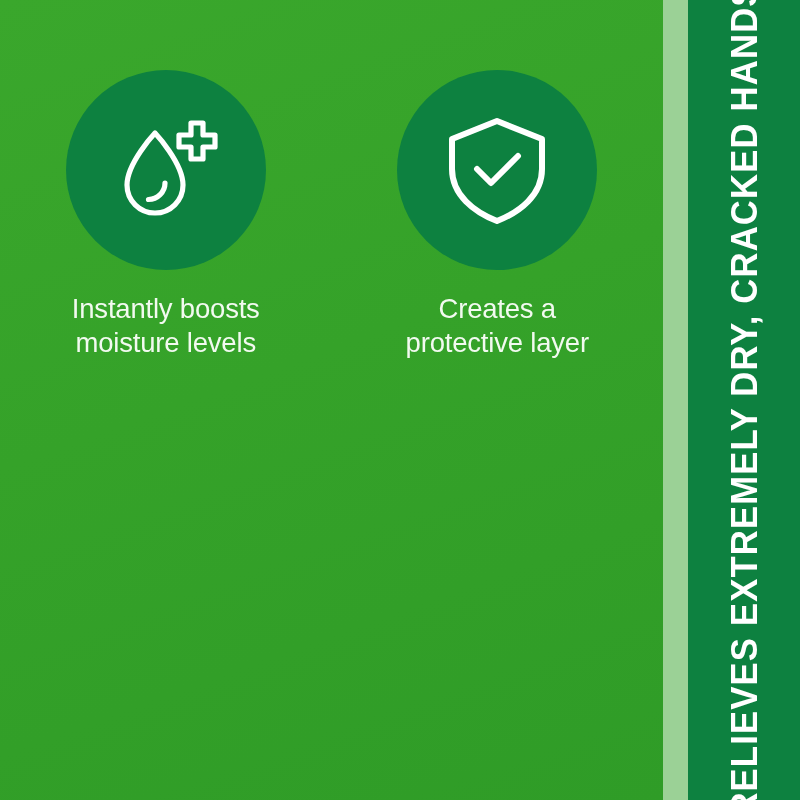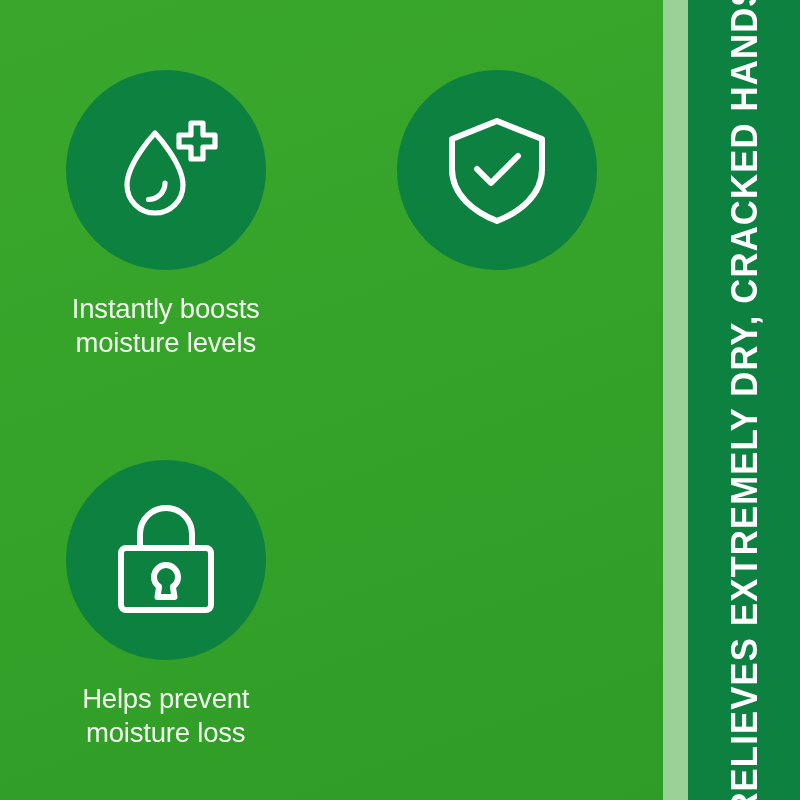--- a/index.html
+++ b/index.html
@@ -128,35 +128,24 @@
 
       <div class="feature-cell row-top">
         <div class="icon-circle">
           <span>
             <svg width="118" height="118" viewBox="0 0 118 118" fill="none" xmlns="http://www.w3.org/2000/svg">
               <path d="M59 10 L104 28 V58 C104 84 82 101 59 110 C36 101 14 84 14 58 V28 Z" stroke="#ffffff" stroke-width="6" stroke-linejoin="round" stroke-linecap="round" fill="none"></path>
               <path d="M39 58 L53 72 L80 45" stroke="#ffffff" stroke-width="6" stroke-linejoin="round" stroke-linecap="round" fill="none"></path>
             </svg>
           </span>
         </div>
+        <div class="feature-label">Creates a
+protective layer</div>
       </div>
 
-      <div class="feature-cell row-bottom">
-        <div class="icon-circle">
-          <span>
-            <svg width="118" height="118" viewBox="0 0 118 118" fill="none" xmlns="http://www.w3.org/2000/svg">
-              <path d="M33 47 V33 C33 18.6 44.6 7 59 7 C73.4 7 85 18.6 85 33 V47" stroke="#ffffff" stroke-width="6" stroke-linecap="round" fill="none"></path>
-              <rect x="14" y="47" width="90" height="62" rx="5" stroke="#ffffff" stroke-width="6" stroke-linejoin="round" fill="none"></rect>
-              <path d="M59 64 C65.6 64 71 69.4 71 76 C71 80 69 83.5 65.9 85.6 L67.5 96 H50.5 L52.1 85.6 C49 83.5 47 80 47 76 C47 69.4 52.4 64 59 64 Z" stroke="#ffffff" stroke-width="6" stroke-linejoin="round" fill="none"></path>
-            </svg>
-          </span>
-        </div>
-        <div class="feature-label">Helps prevent
-moisture loss</div>
-      </div>
 
 
     </div>
   </div>
 
   <div id="light-stripe"></div>
 
   <div id="claim-panel">
     <div id="claim-text"><span>RELIEVES EXTREMELY DRY, CRACKED HANDS</span></div>
   </div>

